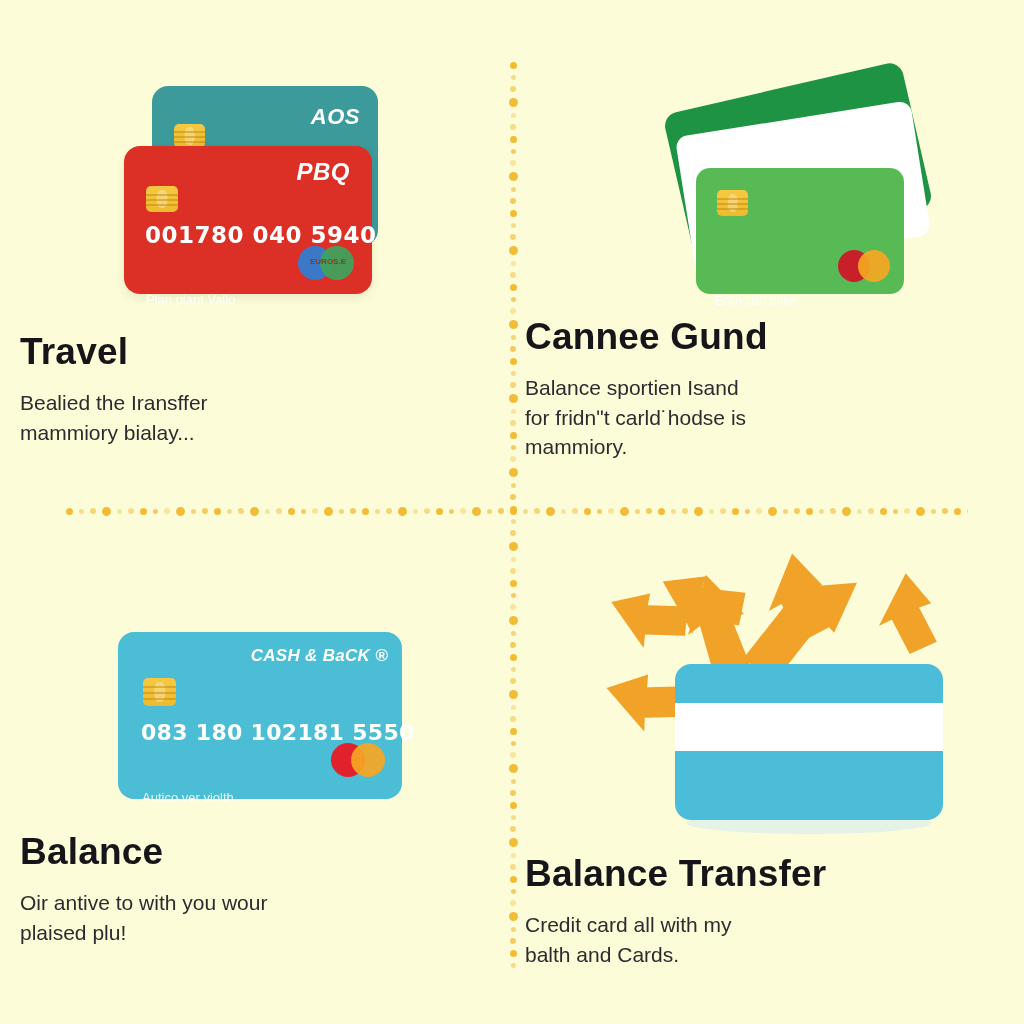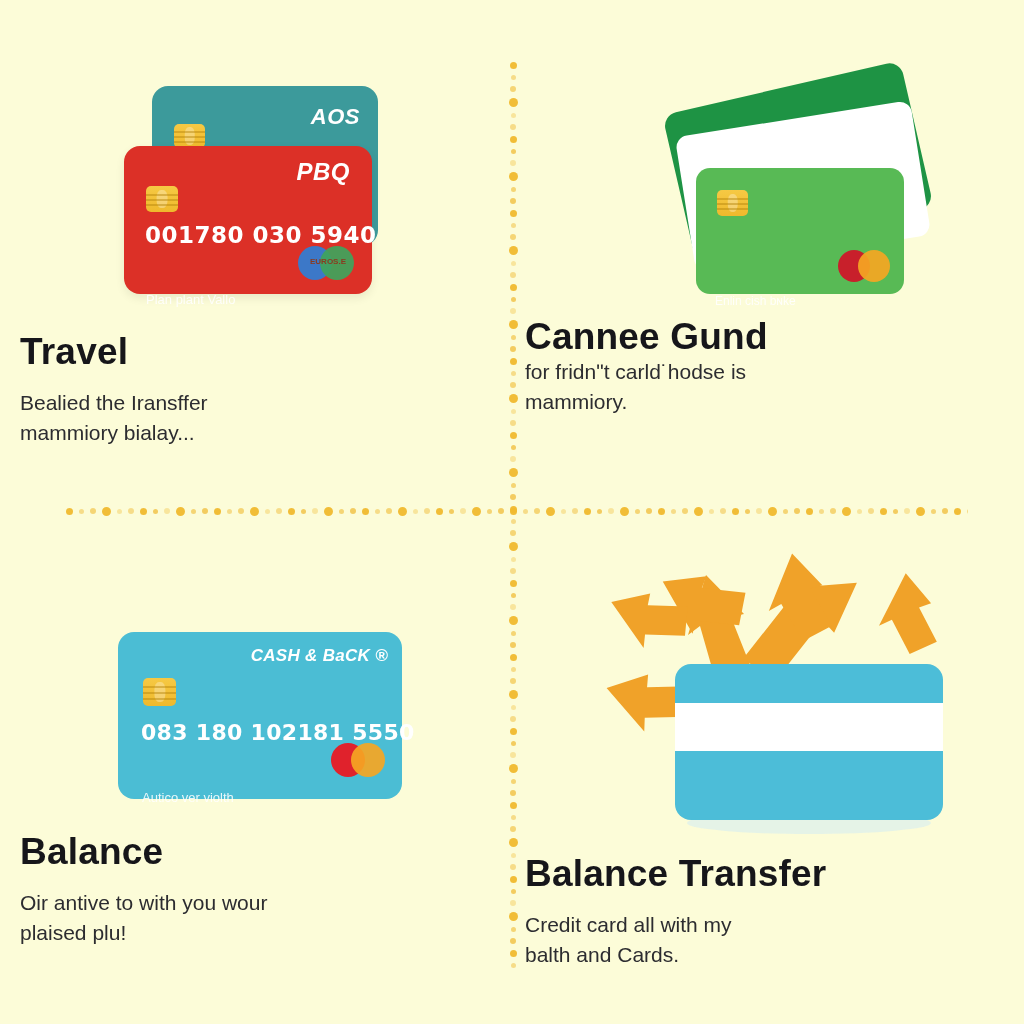--- a/index.html
+++ b/index.html
@@ -261,21 +261,21 @@
         </div>
       </div>
 
       <div class="card" id="red-card">
         <div class="brandtxt" style="right:22px;top:12px;font-size:24px;">PBQ</div>
         <div class="chip" style="left:22px;top:40px;width:32px;height:26px;">
           <i style="top:8px"></i>
             <i style="top:13px"></i>
             <i style="top:18px"></i>
         </div>
-        <div class="cardnum" style="left:21px;top:76px;font-size:23px;letter-spacing:.5px;">001780  030 5940</div>
+        <div class="cardnum" style="left:21px;top:76px;font-size:23px;letter-spacing:.5px;">001780  040 5940</div>
         <div class="cardsub" style="left:22px;top:112px;font-size:13px;">Plan plant Vallo</div>
         <div style="position:absolute;right:18px;top:100px;width:56px;height:34px;">
           <span class="mcircle" style="left:0;top:0;width:34px;height:34px;background:#3C78C8;"></span>
           <span class="mcircle" style="left:22px;top:0;width:34px;height:34px;background:#3FA45C;opacity:.93;"></span>
           <span style="position:absolute;left:12px;top:11px;font-size:8px;color:#8a3b20;font-weight:bold;">EUROS.E</span>
         </div>
       </div>
     </div>
 
     <div class="caption" style="left:20px;top:333px;width:465px;">
@@ -299,20 +299,21 @@
         <div class="cardsub" style="left:19px;top:92px;font-size:12px;">Enlin cish bɴke</div>
         <div style="position:absolute;right:14px;top:82px;width:52px;height:32px;">
           <span class="mcircle" style="left:0;top:0;width:32px;height:32px;background:#C8202B;"></span>
           <span class="mcircle" style="left:20px;top:0;width:32px;height:32px;background:#F5A623;opacity:.92;"></span>
         </div>
       </div>
     </div>
 
     <div class="caption" style="left:20px;top:318px;width:479px;">
       <div class="title" style="font-size:37px;">Cannee Gund</div>
+      <div class="body" style="font-size:21px;margin-top:16px;">Balance sportien Isand</div>
       <div class="body" style="font-size:21px;">for fridnʺt carld˙hodse is</div>
       <div class="body" style="font-size:21px;">mammiory.</div>
     </div>
   </div>
 
   <div class="quad" style="left:0;top:519px;width:505px;height:505px;">
 
     <div class="art" style="left:0;top:0;width:505px;height:300px;">
       <div class="card" id="cyan-card" style="top:113px;">
         <div style="position:absolute;right:14px;top:14px;color:#fff;font-weight:bold;font-style:italic;font-size:17px;letter-spacing:.3px;">CASH &amp; BaCK ®</div>

